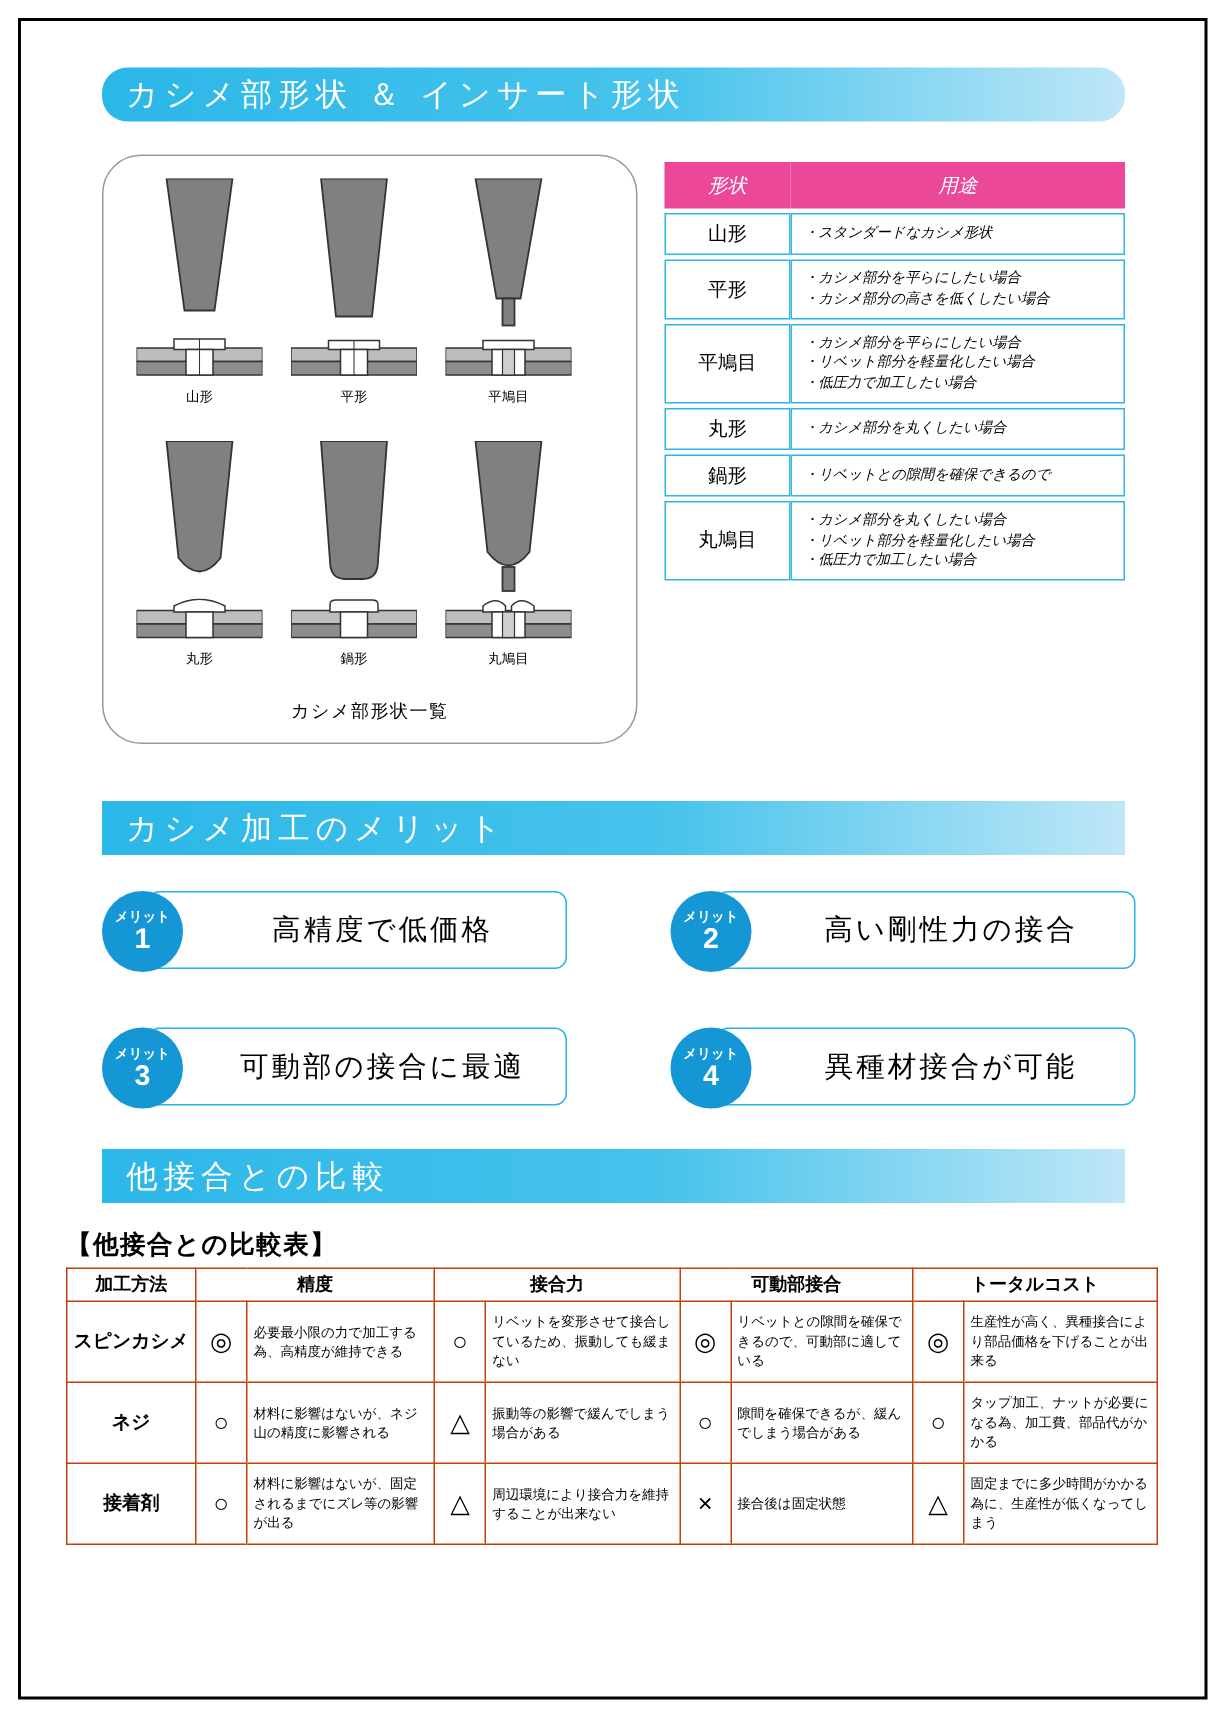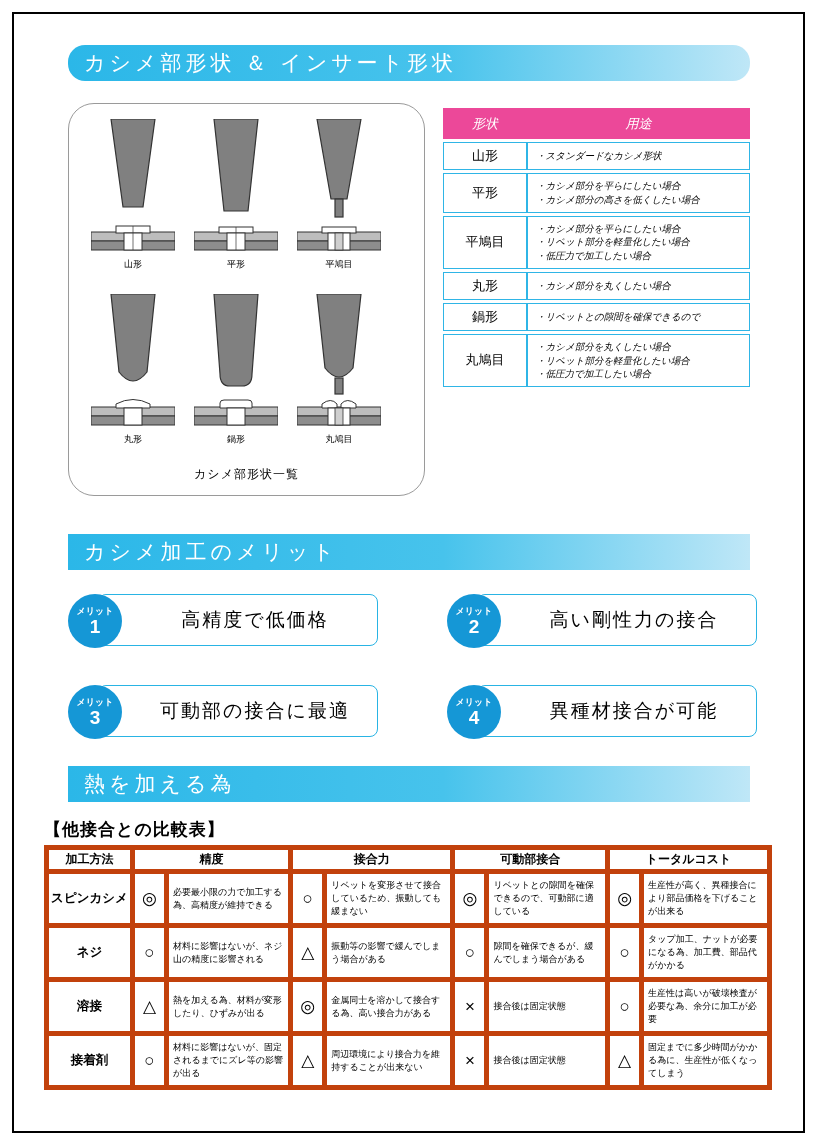--- a/index.html
+++ b/index.html
@@ -189,21 +189,21 @@
   .cmp-table {
     position: absolute;
     left: 44px;
     top: 845px;
     width: 728px;
     border-collapse: collapse;
     font-size: 11px;
     background: #fff;
   }
   .cmp-table th, .cmp-table td {
-    border: 5px solid #c2410c;
+    border: 1px solid #c2410c;
     box-sizing: border-box;
   }
   .cmp-table thead th {
     height: 22px;
     font-size: 12px;
     font-weight: bold;
     text-align: center;
     background: #fff;
   }
   .cmp-table td.method {
@@ -434,21 +434,21 @@
     <div class="box">
       <span>異種材接合が可能</span>
     </div>
     <div class="circle">
       <div class="mlabel">メリット</div>
       <div class="mnum">4</div>
     </div>
   </div>
 
   <div class="section-bar" id="sec3-bar">
-    <div class="title">熱を加える為</div>
+    <div class="title">他接合との比較</div>
   </div>
 
   <div class="cmp-title">【他接合との比較表】</div>
 
   <table class="cmp-table">
     <thead>
       <tr>
         <th>加工方法</th>
         <th colspan="2">精度</th>
         <th colspan="2">接合力</th>
@@ -473,31 +473,20 @@
         <td class="mark">○</td>
         <td class="note">材料に影響はないが、ネジ山の精度に影響される</td>
         <td class="mark">△</td>
         <td class="note">振動等の影響で緩んでしまう場合がある</td>
         <td class="mark">○</td>
         <td class="note">隙間を確保できるが、緩んでしまう場合がある</td>
         <td class="mark">○</td>
         <td class="note">タップ加工、ナットが必要になる為、加工費、部品代がかかる</td>
       </tr>
       <tr>
-        <td class="method">溶接</td>
-        <td class="mark">△</td>
-        <td class="note">熱を加える為、材料が変形したり、ひずみが出る</td>
-        <td class="mark">◎</td>
-        <td class="note">金属同士を溶かして接合する為、高い接合力がある</td>
-        <td class="mark">×</td>
-        <td class="note">接合後は固定状態</td>
-        <td class="mark">○</td>
-        <td class="note">生産性は高いが破壊検査が必要な為、余分に加工が必要</td>
-      </tr>
-      <tr>
         <td class="method">接着剤</td>
         <td class="mark">○</td>
         <td class="note">材料に影響はないが、固定されるまでにズレ等の影響が出る</td>
         <td class="mark">△</td>
         <td class="note">周辺環境により接合力を維持することが出来ない</td>
         <td class="mark">×</td>
         <td class="note">接合後は固定状態</td>
         <td class="mark">△</td>
         <td class="note">固定までに多少時間がかかる為に、生産性が低くなってしまう</td>
       </tr>

